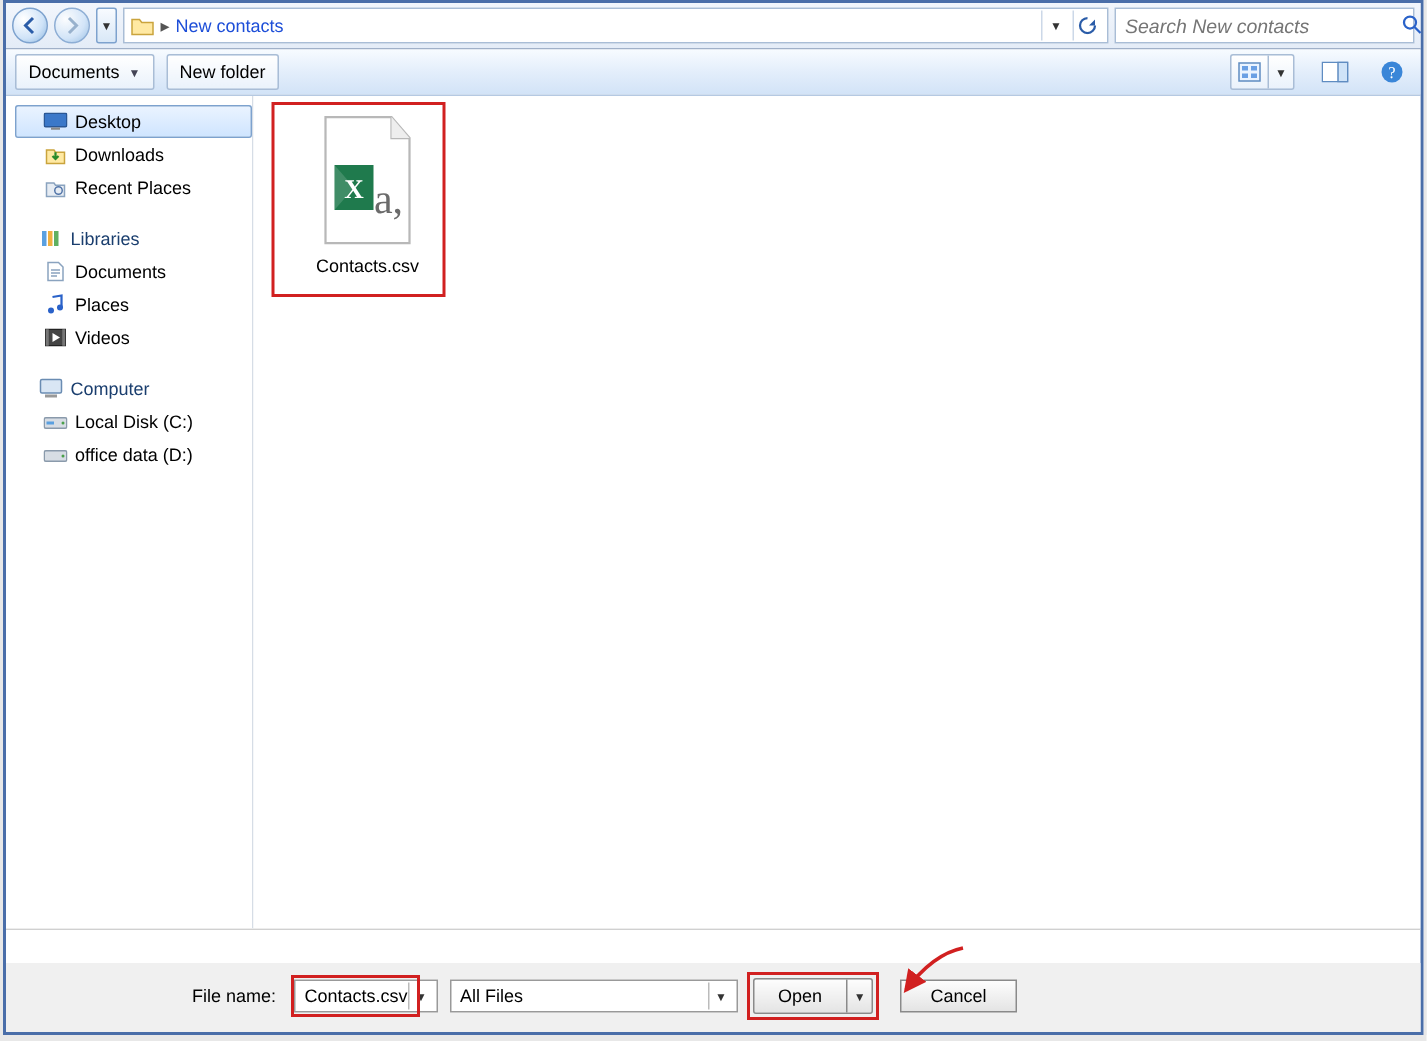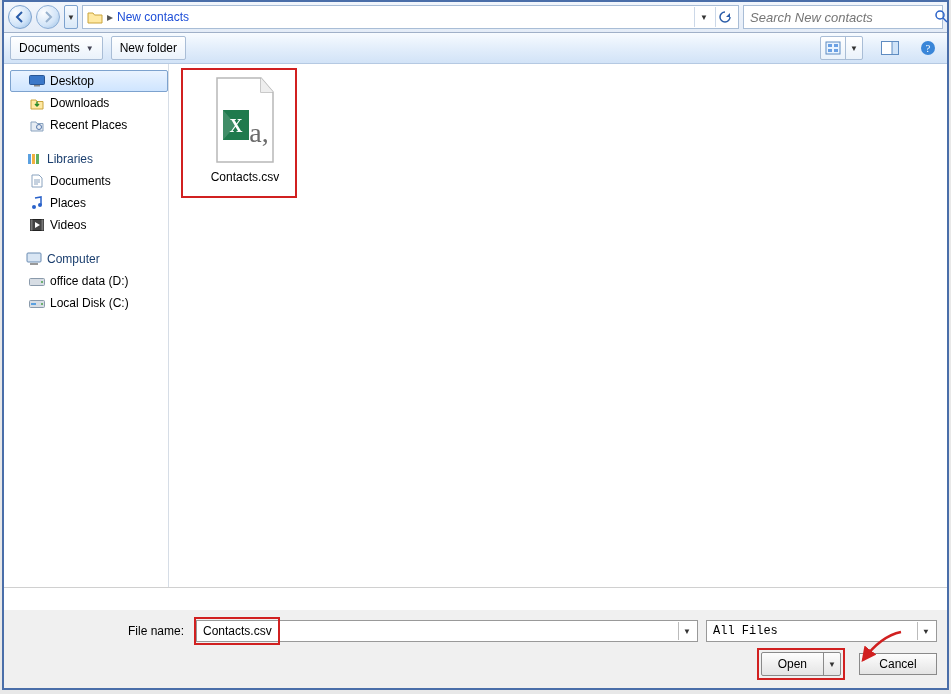--- a/index.html
+++ b/index.html
@@ -222,21 +222,21 @@
     position:absolute;
     border:2px solid #d12020;
     pointer-events:none;
     box-sizing:border-box;
   }
   
   .bottom {
     padding: 10px 10px 12px 10px;
     background:#f0f0f0;
     display:flex;
-    flex-direction:column;
+    flex-direction:row;
     gap:10px;
     margin-top:22px;
   }
   .row {
     display:flex;
     align-items:center;
     gap:8px;
   }
   .lbl {
     width: 170px;
@@ -462,34 +462,34 @@
               <rect x="1" y="1" width="14" height="9" rx="1" fill="#d9e6f4" stroke="#6a8cb2"></rect>
               <rect x="4" y="11" width="8" height="2" fill="#999"></rect>
             </svg>
         </span>
         <span>Computer</span>
       </div>
       <div class="nav-item">
         <span class="nav-icon">
           <svg width="16" height="12" viewBox="0 0 16 12">
               <rect x="0.5" y="3.5" width="15" height="7" rx="1" fill="#d7dde4" stroke="#8a9aab"></rect>
+              <rect x="2" y="6" width="5" height="2" fill="#5aa0e0"></rect>
               <circle cx="13" cy="7" r="1" fill="#4aa04a"></circle>
             </svg>
         </span>
-        <span>office data (D:)</span>
+        <span>Local Disk (C:)</span>
       </div>
       <div class="nav-item">
         <span class="nav-icon">
           <svg width="16" height="12" viewBox="0 0 16 12">
               <rect x="0.5" y="3.5" width="15" height="7" rx="1" fill="#d7dde4" stroke="#8a9aab"></rect>
-              <rect x="2" y="6" width="5" height="2" fill="#5aa0e0"></rect>
               <circle cx="13" cy="7" r="1" fill="#4aa04a"></circle>
             </svg>
         </span>
-        <span>Local Disk (C:)</span>
+        <span>office data (D:)</span>
       </div>
     </div>
 
     <div class="content">
       <div class="file-tile" style="margin-left:14px">
         <div class="thumb">
           <svg width="80" height="90" viewBox="0 0 80 90">
             <path d="M12 2 H56 L68 16 V86 H12 Z" fill="#ffffff" stroke="#b8b8b8" stroke-width="1.5"></path>
             <path d="M56 2 V16 H68" fill="none" stroke="#b8b8b8" stroke-width="1.5"></path>
             <path d="M56 2 L68 16 H56 Z" fill="#eeeeee"></path>
@@ -513,21 +513,21 @@
       <div style="position:relative; flex:1; max-width:538px;">
         <div class="combo" style="width:100%;">
           <span>Contacts.csv</span>
           <div class="dd">
               <span class="chev">▼</span>
             </div>
         </div>
         <div class="hl-red" style="left:-2px; top:-3px; width:86px; height:28px;"></div>
       </div>
 
-      <div class="combo" style="width:231px;font-family:Liberation Mono, monospace;">
+      <div class="combo" style="width:192px;">
         <span>All Files</span>
         <div class="dd">
             <span class="chev">▼</span>
           </div>
       </div>
     </div>
 
     <div class="row" style="justify-content:flex-end; position:relative;">
       <div style="position:relative">
         <div class="btn-split">

